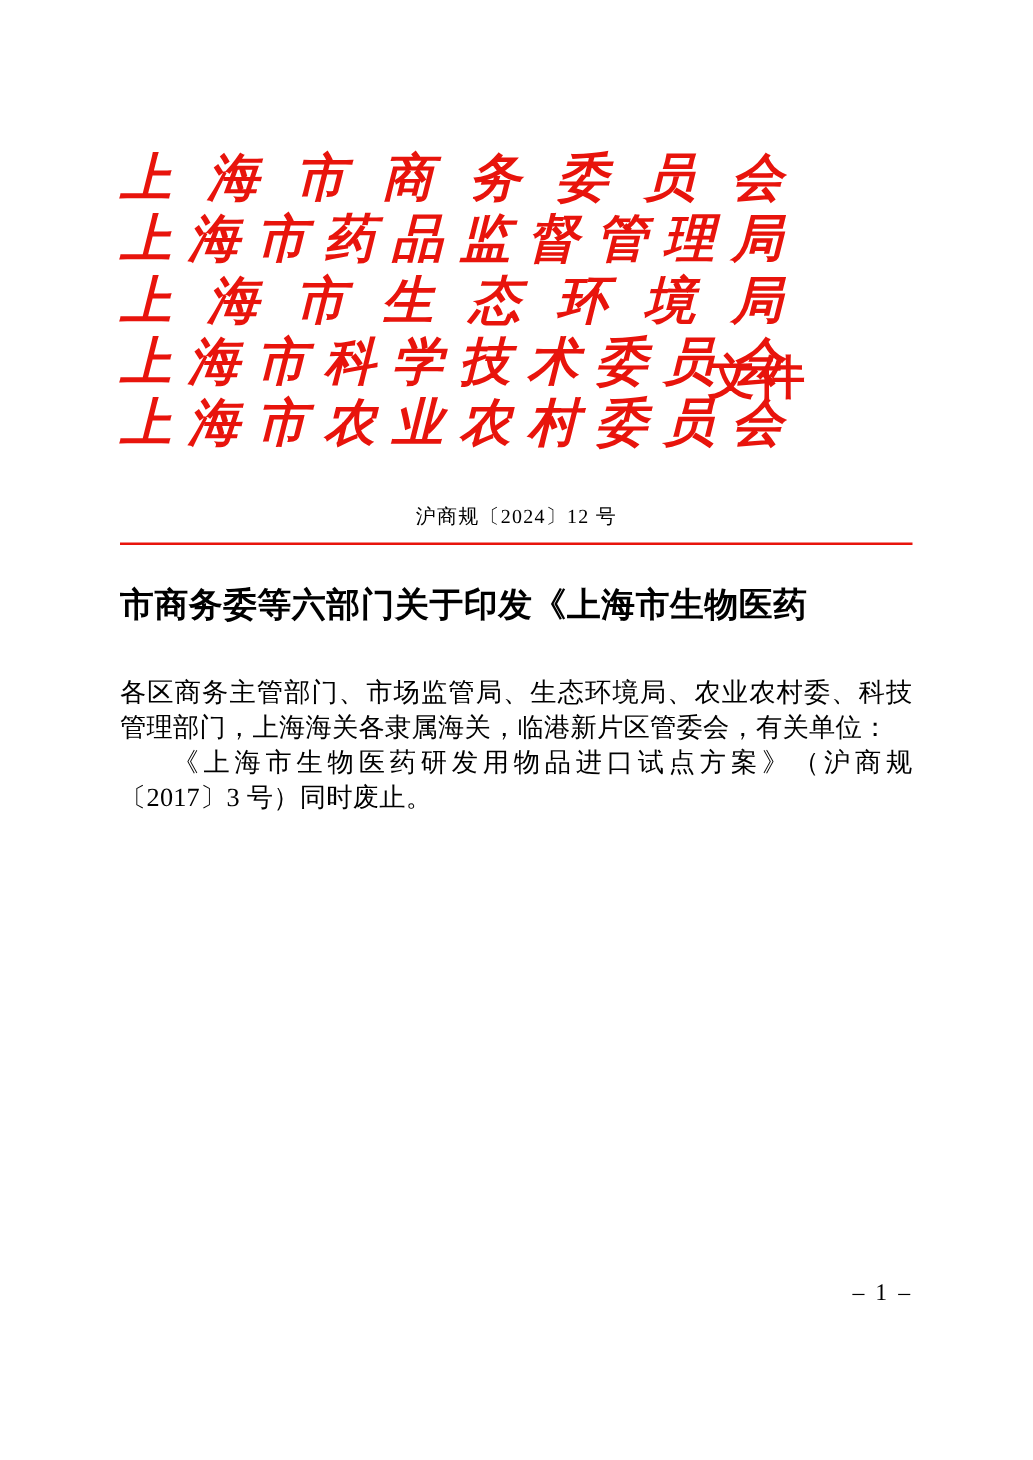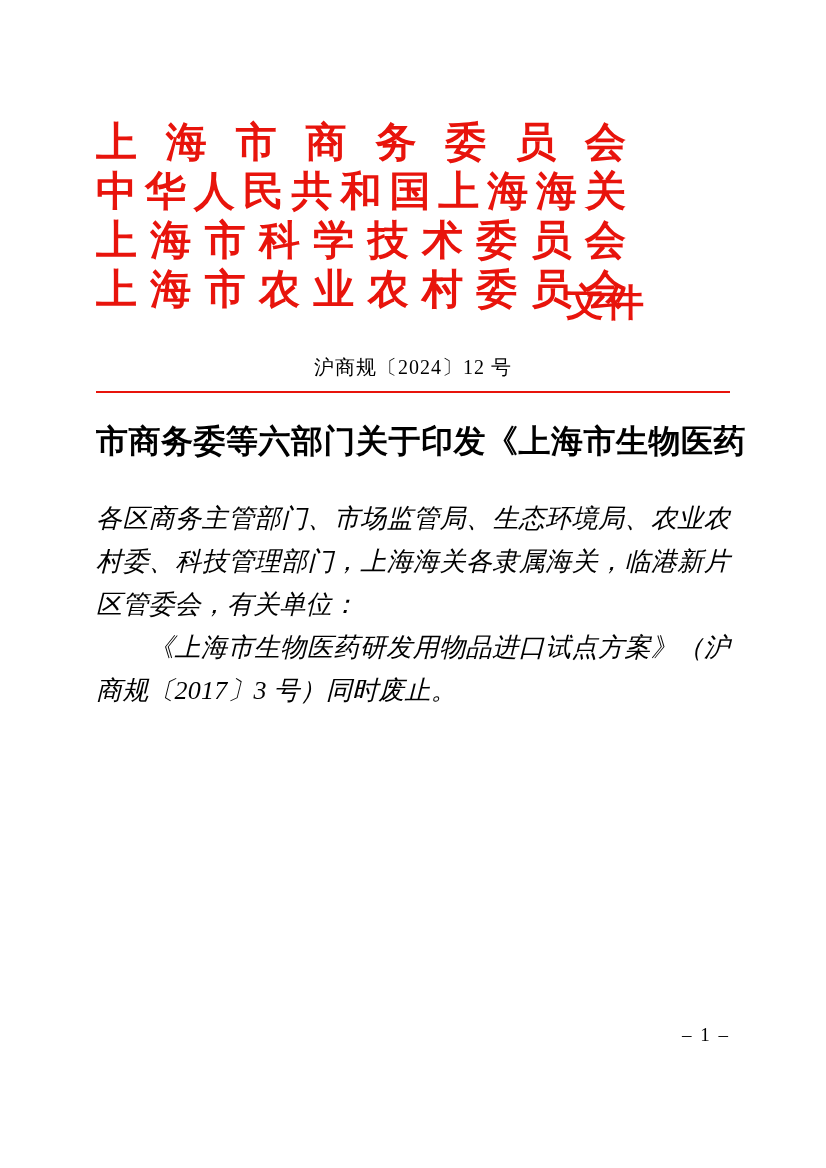--- a/index.html
+++ b/index.html
@@ -23,20 +23,21 @@
     padding: 0 96px;
   }
 
   
   .letterhead {
     position: relative;
     padding-top: 118px;
   }
   .org-block {
     width: 530px;
+    font-style: italic;
   }
   .org-line {
     color: #e8140c;
     font-family: "Liberation Serif", "DejaVu Serif", serif;
     font-weight: bold;
     font-size: 41px;
     line-height: 49px;
     letter-spacing: 0;
     white-space: nowrap;
     display: flex;
@@ -57,50 +58,49 @@
     font-size: 38px;
     line-height: 44px;
     letter-spacing: 2px;
     white-space: nowrap;
   }
 
   
   .docnum {
     margin-top: 40px;
     text-align: center;
-    font-size: 20px;
+    font-size: 16px;
     letter-spacing: 1px;
     font-family: "Liberation Serif", "DejaVu Serif", serif;
   }
   .redrule {
     margin-top: 10px;
     height: 2px;
     background: #e8140c;
     width: 100%;
   }
 
   
   .doc-title {
     margin-top: 26px;
-    text-align: right;
-    font-size: 32px;
+    text-align: left;
+    font-size: 27px;
     font-weight: bold;
     line-height: 44px;
     letter-spacing: 0.5px;
   }
   .doc-title div { white-space: nowrap; }
 
   
   .body-text {
     margin-top: 34px;
-    font-size: 26px;
-    line-height: 43px;
+    font-size: 21px;
+    line-height: 28px;
     letter-spacing: 0.2px;
     text-align: justify;
-    font-style: italic;
   }
   .body-text p {
     margin: 0;
   }
   .body-text p.indent {
     text-indent: 2em;
   }
 
   
   .page-number {
@@ -112,21 +112,22 @@
   }
 </style>
 </head>
 <body>
 
 <div class="page">
 
   <div class="letterhead">
     <div class="org-block">
       <div class="org-line tight">上海市商务委员会</div>
-      <div class="org-line tight">中华人民共和国上海海关</div>
+      <div class="org-line tight">上海市药品监督管理局</div>
+      <div class="org-line tight">上海市生态环境局</div>
       <div class="org-line tight">上海市科学技术委员会</div>
       <div class="org-line tight">上海市农业农村委员会</div>
     </div>
     <div class="wenjian">文件</div>
   </div>
 
   <div class="docnum">沪商规〔2024〕12 号</div>
   <div class="redrule"></div>
 
   <div class="doc-title">

